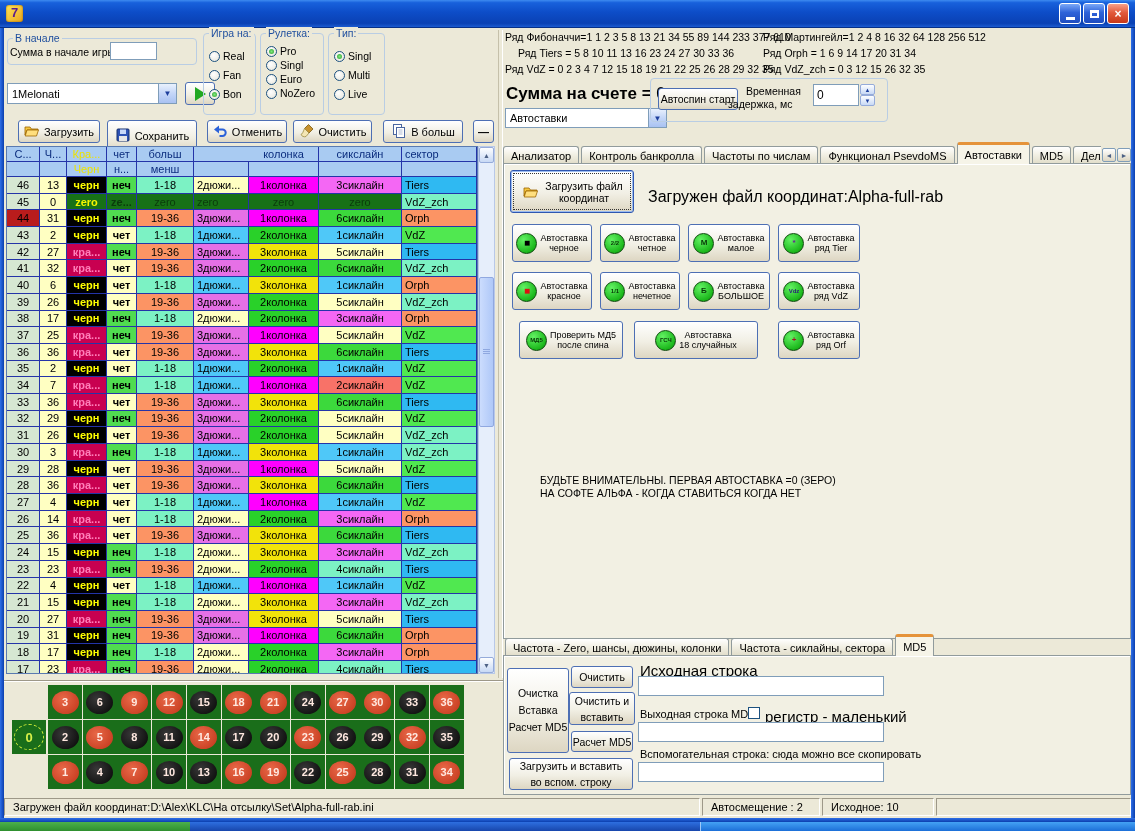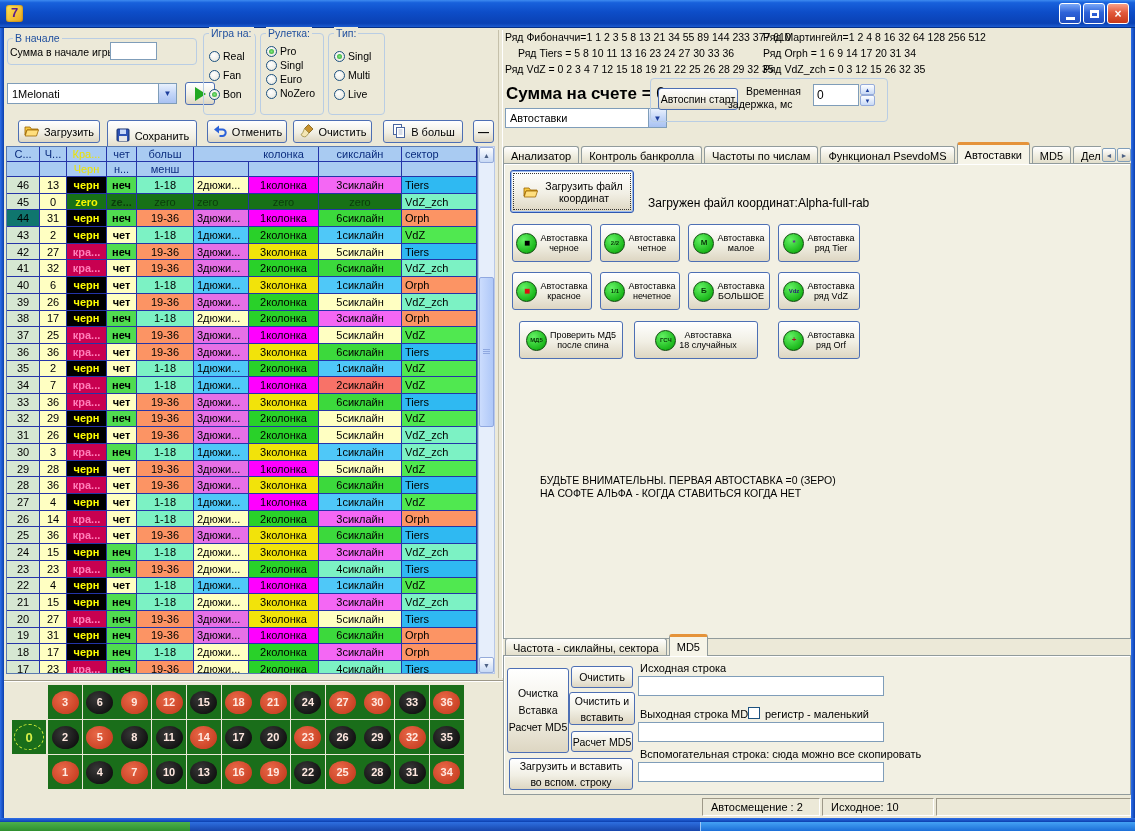--- a/index.html
+++ b/index.html
@@ -275,21 +275,21 @@
       <div class="td" style="width: 27px; background: rgb(255, 255, 194); color: rgb(0, 0, 0);">0</div>
       <div class="td" style="width: 40px; background: rgb(23, 113, 23); color: rgb(245, 245, 0); font-weight: bold;">zero</div>
       <div class="td" style="width: 30px; background: rgb(23, 113, 23); color: rgb(11, 59, 11); font-weight: bold;">ze...</div>
       <div class="td" style="width: 57px; background: rgb(23, 113, 23); color: rgb(11, 59, 11);">zero</div>
       <div class="td l" style="width: 55px; background: rgb(23, 113, 23); color: rgb(11, 59, 11);">zero</div>
       <div class="td" style="width: 70px; background: rgb(23, 113, 23); color: rgb(11, 59, 11);">zero</div>
       <div class="td" style="width: 83px; background: rgb(23, 113, 23); color: rgb(11, 59, 11);">zero</div>
       <div class="td l" style="flex: 1 1 0%; background: rgb(124, 242, 196); color: rgb(0, 0, 0);">VdZ_zch</div>
     </div>
     <div class="tr ">
-      <div class="td" style="width: 33px; background: #0f766e; color: rgb(0, 0, 0); text-align: center;">44</div>
+      <div class="td" style="width: 33px; background: #b91c1c; color: rgb(0, 0, 0); text-align: center;">44</div>
       <div class="td" style="width: 27px; background: rgb(255, 255, 194); color: rgb(0, 0, 0);">31</div>
       <div class="td" style="width: 40px; background: rgb(0, 0, 0); color: rgb(255, 255, 0); font-weight: bold;">черн</div>
       <div class="td" style="width: 30px; background: rgb(80, 220, 80); color: rgb(0, 0, 0); font-weight: bold;">неч</div>
       <div class="td" style="width: 57px; background: rgb(252, 148, 100); color: rgb(0, 0, 0);">19-36</div>
       <div class="td l" style="width: 55px; background: rgb(230, 112, 230); color: rgb(0, 0, 0);">3дюжи...</div>
       <div class="td" style="width: 70px; background: rgb(255, 0, 255); color: rgb(0, 0, 0);">1колонка</div>
       <div class="td" style="width: 83px; background: rgb(60, 217, 60); color: rgb(0, 0, 0);">6сиклайн</div>
       <div class="td l" style="flex: 1 1 0%; background: rgb(252, 148, 100); color: rgb(0, 0, 0);">Orph</div>
     </div>
     <div class="tr ">
@@ -708,20 +708,21 @@
       <div class="bcell" style="left: 391px; top: 74px;">
         <span class="chip b">31</span>
       </div>
       <div class="bcell" style="left: 425.7px; top: 74px;">
         <span class="chip r">34</span>
       </div>
     </div>
 </div>
 
 <div id="statusbar">
+  <span class="sseg" style="left:0;width:696px">Загружен файл координат:D:\Alex\KLC\На отсылку\Set\Alpha-full-rab.ini</span>
   <span class="sseg" style="left:698px;width:118px">Автосмещение : 2</span>
   <span class="sseg" style="left:818px;width:112px">Исходное: 10</span>
   <span class="sseg" style="left:932px;width:195px"></span>
 </div>
 <div id="taskbar">
   <span class="tseg" style="left:0;width:190px;background:linear-gradient(180deg,#4CB04C,#2E8F2E)"></span>
   <span class="tseg" style="left:190px;width:510px;background:linear-gradient(180deg,#2E6FE0,#1746AC)"></span>
   <span class="tseg" style="left:700px;width:435px;background:linear-gradient(180deg,#44A2F4,#1C6FD8);border-left:1px solid #9CC8F8"></span>
 </div>
 
@@ -765,21 +766,21 @@
 <span class="sarw" style="left:1117px;top:148px">►</span>
 <div class="tabpage" style="left:503px;top:163px;width:628px;height:476px"></div>
 
 <div class="xpbtn" id="loadbtn" style="left:510px;top:170px;width:124px;height:43px">
   <span style="width:20px;height:16px;flex:none"><svg width="20" height="16" viewBox="0 0 16 16">
         <path d="M1 4 h5 l1.5 2 H14 v1 H3 L1 12 Z" fill="#F4C63F" stroke="#9C6500" stroke-width="0.8"></path>
         <path d="M3 7 h11.5 L12.5 13 H1.2 Z" fill="#FFDF7E" stroke="#9C6500" stroke-width="0.8"></path>
       </svg></span>
   <span style="width:78px;text-align:center">Загрузить файл координат</span>
 </div>
-<span class="lbl" style="left:648px;top:196px;font-size:12px">Загружен файл координат:Alpha-full-rab</span>
+<span class="lbl" style="left:648px;top:188px;font-size:16px">Загружен файл координат:Alpha-full-rab</span>
 
 <div id="betgrid">
     <div class="bet-btn" style="left: 512px; top: 224px; width: 80px; height: 38px;">
       <span class="bet-icon">
         <span class="bet-glyph" style="color: rgb(0, 0, 0); font-size: 10px;">■</span>
       </span>
       <span class="bet-lbl">
         <span>Автоставка</span>
         <span>черное</span>
       </span>
@@ -873,42 +874,43 @@
         <span>Автоставка</span>
         <span>ряд Orf</span>
       </span>
     </div>
   </div>
 
 <span class="lbl" style="left:540px;top:474px;font-size:10.5px">БУДЬТЕ ВНИМАТЕЛЬНЫ. ПЕРВАЯ АВТОСТАВКА =0 (ЗЕРО)</span>
 <span class="lbl" style="left:540px;top:487px;font-size:10.5px">НА СОФТЕ АЛЬФА - КОГДА СТАВИТЬСЯ КОГДА НЕТ</span>
 
 <div id="bottomtabs" class="tabrow" style="left:505px;top:633px;width:626px;height:23px">
+    <span class="tab">Частота - Zero, шансы, дюжины, колонки</span>
     <span class="tab">Частота - сиклайны, сектора</span>
     <span class="tab active">MD5</span>
   </div>
 <div class="tabpage" style="left:503px;top:655px;width:628px;height:140px"></div>
 
 <div class="xpbtn" style="left:507px;top:668px;width:62px;height:85px;flex-direction:column;font-size:10.5px;line-height:13px">
   <span>Очистка</span>
   <span>Вставка</span>
   <span>Расчет MD5</span>
 </div>
 <div class="xpbtn" style="left:571px;top:666px;width:62px;height:22px;font-size:10.5px">Очистить</div>
 <div class="xpbtn" style="left:569px;top:692px;width:66px;height:33px;flex-direction:column;font-size:10.5px;line-height:12px">
   <span>Очистить и</span>
   <span>вставить</span>
 </div>
 <div class="xpbtn" style="left:571px;top:731px;width:62px;height:21px;font-size:10.5px">Расчет MD5</div>
 
-<span class="lbl" style="left:640px;top:662px;font-size:11px">Исходная строка</span>
+<span class="lbl" style="left:640px;top:662px;font-size:15px">Исходная строка</span>
 <input class="tbox" style="left: 638px; top: 676px; width: 246px; height: 20px;" value="">
 <span class="lbl" style="left:640px;top:708px;font-size:11px">Выходная строка MD5</span>
 <span class="chk" style="position:absolute;left:748px;top:707px"></span>
-<span class="lbl" style="left:765px;top:708px;font-size:11px">регистр  - маленький</span>
+<span class="lbl" style="left:765px;top:708px;font-size:15px">регистр  - маленький</span>
 <input class="tbox" style="left: 638px; top: 722px; width: 246px; height: 20px;">
 <span class="lbl" style="left:640px;top:748px;font-size:11px">Вспомогательная строка: сюда можно все скопировать</span>
 <input class="tbox" style="left: 638px; top: 762px; width: 246px; height: 20px;" value="">
 
 <div class="xpbtn" style="left:509px;top:758px;width:124px;height:32px;flex-direction:column;font-size:10.5px;line-height:12px">
   <span>Загрузить и  вставить</span>
   <span>во вспом. строку</span>
 </div>
 
 </body></html>

